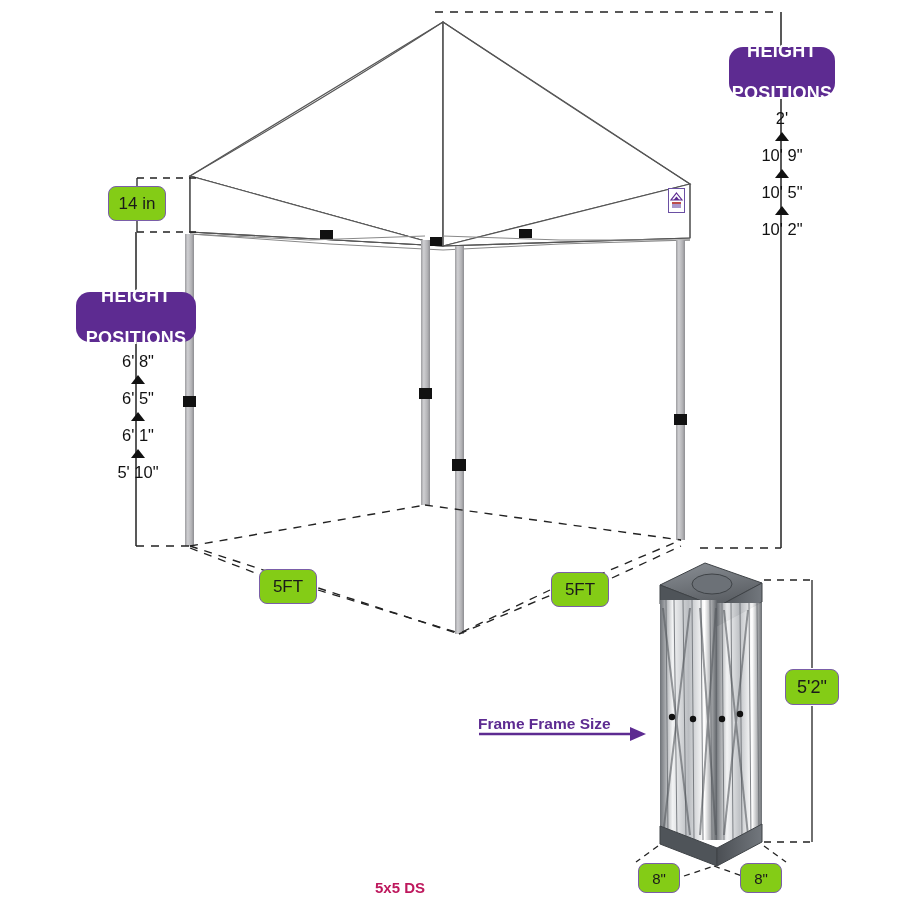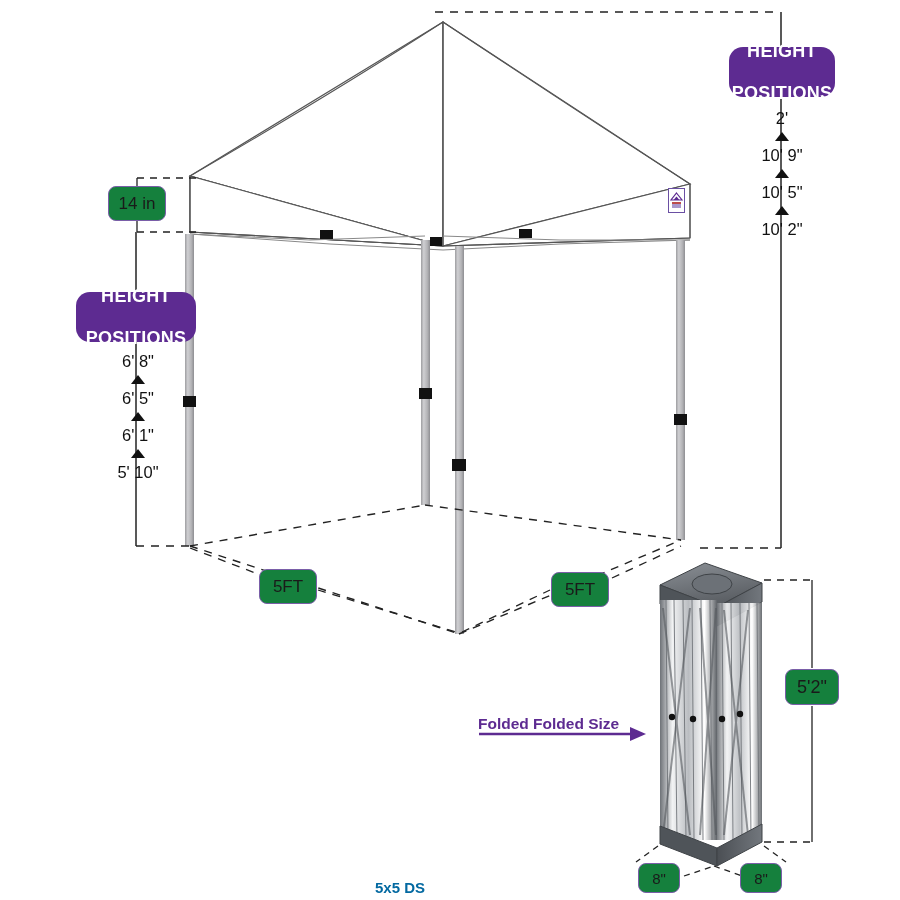--- a/index.html
+++ b/index.html
@@ -52,21 +52,21 @@
   }
   #pill-left {
     left: 76px; top: 292px;
     width: 120px; height: 50px;
     font-size: 18px;
   }
 
   
   .dimbox {
     position: absolute;
-    background: #15803d;
+    background: #84cc16;
     border: 1.6px solid #7a5ea8;
     border-radius: 8px;
     color: #1a1a1a;
     font-size: 17px;
     display: flex;
     align-items: center;
     justify-content: center;
     box-sizing: border-box;
     white-space: nowrap;
   }
@@ -104,21 +104,21 @@
     color: #5d2b91;
     white-space: nowrap;
   }
   #caption {
     position: absolute;
     left: 0; top: 879px;
     width: 800px;
     text-align: center;
     font-size: 15px;
     font-weight: bold;
-    color: #0369a1;
+    color: #be185d;
   }
 
   
   #valance-logo {
     position: absolute;
     left: 668px; top: 188px;
     width: 17px; height: 25px;
     background: #ffffff;
     border: 1px solid #6a4fa3;
     box-sizing: border-box;
@@ -334,21 +334,21 @@
   <div class="tick-arrow" style="left:138px; top:449px;"></div>
   <div class="tick-label" style="left:138px; top:463px;">5' 10"</div>
 
   <div class="dimbox" id="dimbox-14in">14 in</div>
   <div class="dimbox" id="dimbox-5ft-left">5FT</div>
   <div class="dimbox" id="dimbox-5ft-right">5FT</div>
   <div class="dimbox" id="dimbox-52">5'2"</div>
   <div class="dimbox" id="dimbox-8in-left">8"</div>
   <div class="dimbox" id="dimbox-8in-right">8"</div>
 
-  <div id="folded-label">Folded Folded Size</div>
+  <div id="folded-label">Frame Frame Size</div>
 
   <div id="valance-logo">
     <svg width="13" height="20" viewBox="0 0 13 20">
       <polygon points="6.5,2 12,9 1,9" fill="none" stroke="#5d2b91" stroke-width="1.2"></polygon>
       <polygon points="6.5,5.5 9.5,9 3.5,9" fill="#5d2b91"></polygon>
       <rect x="2" y="11" width="9" height="6" fill="#7b5fb0" opacity="0.65"></rect>
       <rect x="2" y="11" width="9" height="2" fill="#c0392b" opacity="0.8"></rect>
     </svg>
   </div>
 

